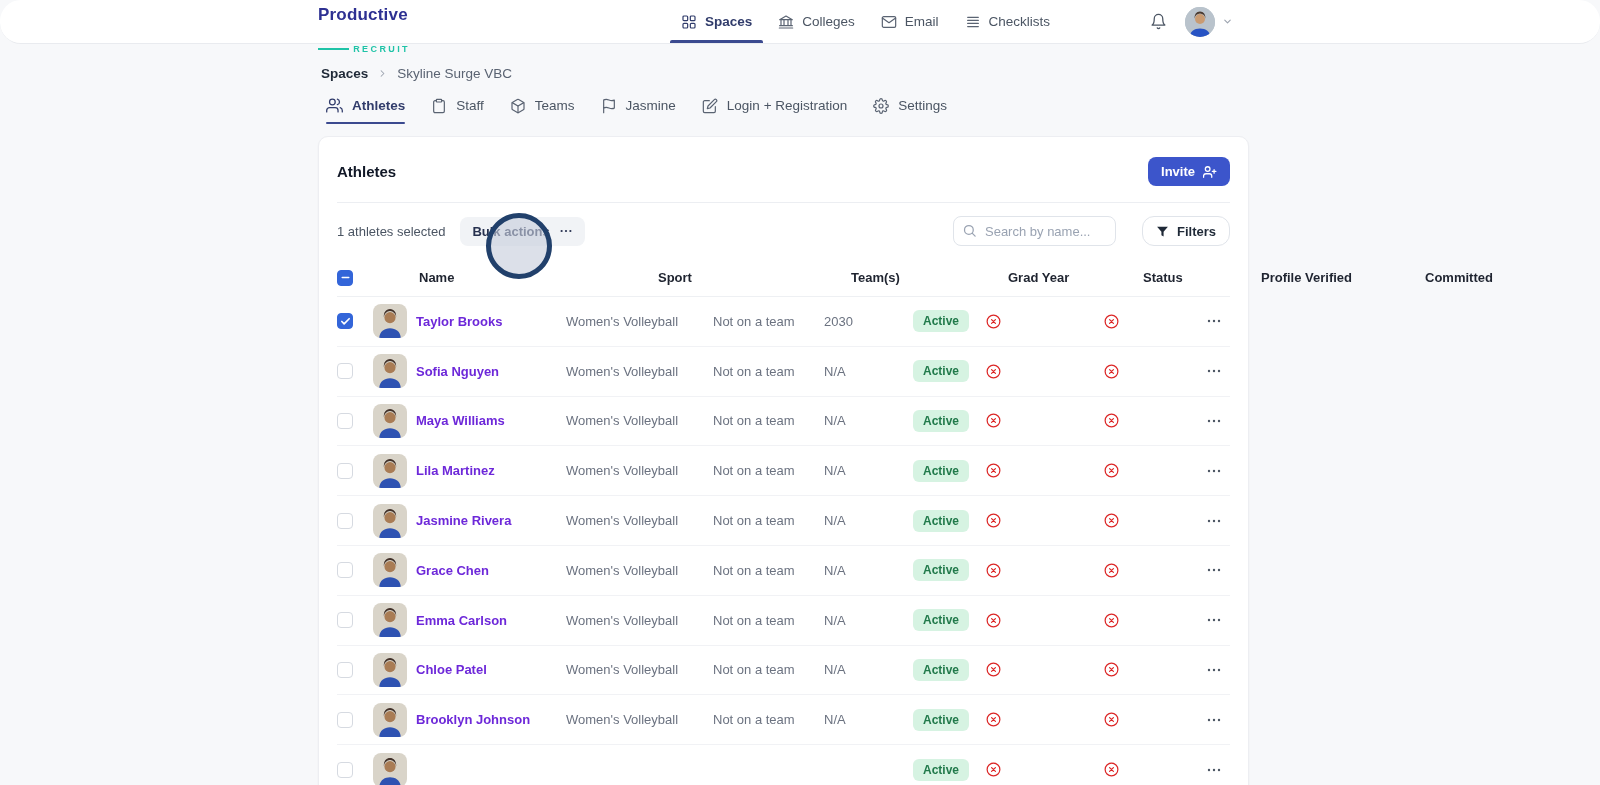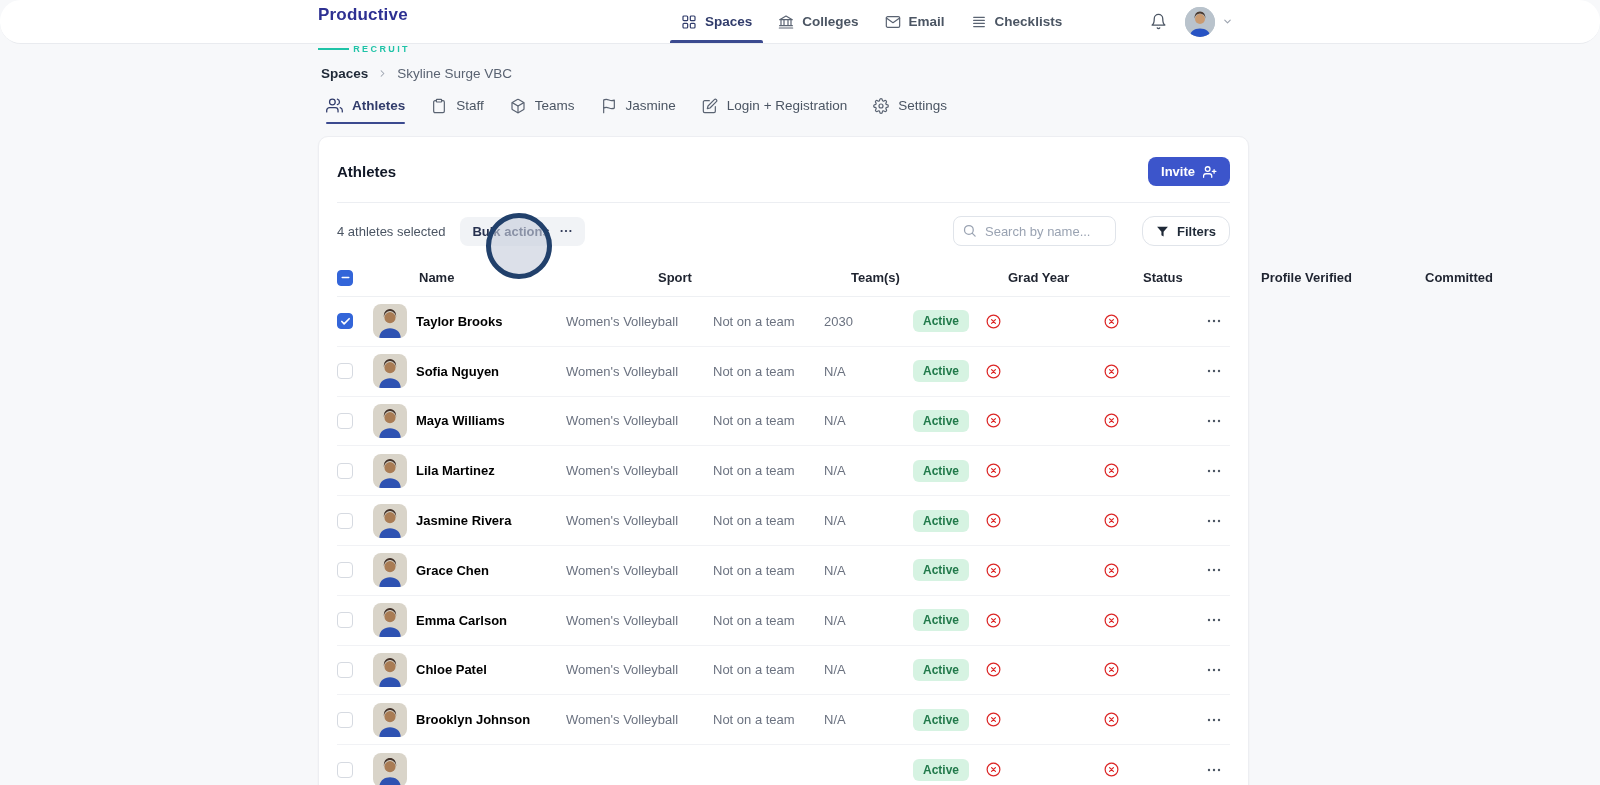--- a/index.html
+++ b/index.html
@@ -15,21 +15,21 @@
 
   
   .topbar { height:44px; background:#fff; border-bottom:1px solid #e9ebef; position:relative; z-index:2;border-radius:21px; }
   .logo { position:absolute; left:318px; top:5px; width:92px; cursor:pointer; }
   .logo-main { font-size:17px; font-weight:700; color:var(--brand-navy,#2e3192); letter-spacing:.2px; }
   .logo-sub { display:flex; align-items:center; gap:4px; margin-top:19px; }
   .logo-line { width:32px; height:2px; background:var(--brand-teal,#1fc3a7); }
   .logo-sub .txt { font-size:9px; font-weight:700; color:var(--brand-teal,#1fc3a7); letter-spacing:2.4px; }
 
   .main-nav { position:absolute; left:668px; top:0; height:100%; display:flex; }
-  .nav-item { display:flex; align-items:center; gap:8px; padding:0 13px; font-size:13.5px; color:#4b5563; position:relative; cursor:pointer; font-weight:700; }
+  .nav-item { display:flex; align-items:center; gap:8px; padding:0 13px; font-size:13.5px; color:#4b5563; position:relative; cursor:pointer; font-weight:400; }
   .nav-item.active { color:var(--nav-active,#313c6b); font-weight:700; }
   .nav-item.active::after { content:""; position:absolute; left:2px; right:2px; bottom:0; height:3px; background:#3b4a8f; border-radius:2px 2px 0 0; }
   .nav-item .icon { color:#5a6372; }
   .nav-item.active .icon { color:var(--nav-active,#313c6b); }
 
   .topbar-right { position:absolute; left:1150px; top:0; height:100%; display:flex; align-items:center; gap:18px; }
   .bell { color:#4b5563; cursor:pointer; }
   .avatar-group { display:flex; align-items:center; gap:7px; cursor:pointer; }
   .avatar-circle { width:30px; height:30px; border-radius:50%; overflow:hidden; background:#b9c3cc; }
   .chev { color:#9ca3af; }
@@ -66,21 +66,21 @@
   .btn-filters .icon { color:#1f2937; }
 
   
   .thead, .trow { display:grid; grid-template-columns:36px 193px 147px 111px 89px 72px 118px 94px 1fr; align-items:center; }
   .thead { height:38px; font-size:13px; font-weight:700; color:#1f2430; border-bottom:1px solid #eef0f3;gap:46px; }
   .trow { height:49.8px; border-bottom:1px solid #f1f2f5; font-size:13px; }
   .cell { display:flex; align-items:center; }
   .checkbox { width:16px; height:16px; border-radius:4px; border:1.5px solid #d6dae1; background:#fff; display:inline-flex; align-items:center; justify-content:center; cursor:pointer; }
   .checkbox.checked, .checkbox.indeterminate { background:var(--checkbox-blue,#3365d9); border-color:var(--checkbox-blue,#3365d9); }
   .avatar { width:34px; height:34px; border-radius:8px; overflow:hidden; flex:none; }
-  .name-text { margin-left:9px; font-weight:600; color:#000000; }
+  .name-text { margin-left:9px; font-weight:600; color:#6d28d9; }
   .muted { color:#6b7280; }
   .badge { display:inline-block; padding:4px 10px; border-radius:6px; background:var(--badge-bg,#d6f3e2); color:var(--badge-text,#217a4b); font-size:12px; font-weight:600; }
   .xicon { color:var(--danger,#dc2626); }
   .dots-btn { color:#4b5563; cursor:pointer; display:inline-flex; margin:0 auto; }
 
   
   .click-indicator {
     position:absolute; left:486px; top:213px; width:66px; height:66px; border-radius:50%;
     border:5px solid #21406b; background:rgba(198,205,219,.62); z-index:10; pointer-events:none;
   }
@@ -242,21 +242,21 @@
             <circle cx="8" cy="7" r="4"></circle>
             <line x1="19" y1="8" x2="19" y2="14"></line>
             <line x1="22" y1="11" x2="16" y2="11"></line>
           </svg>
       </span>
     </button>
   </div>
 
   <div class="toolbar">
     <div class="toolbar-left">
-      <span class="selected-text">4 athletes selected</span>
+      <span class="selected-text">1 athletes selected</span>
       <button class="btn-bulk">
         <span>Bulk actions</span>
         <span class="icon">
           <svg width="14" height="14" viewBox="0 0 24 24" fill="currentColor">
               <circle cx="4.5" cy="12" r="1.9"></circle>
               <circle cx="12" cy="12" r="1.9"></circle>
               <circle cx="19.5" cy="12" r="1.9"></circle>
             </svg>
         </span>
       </button>

